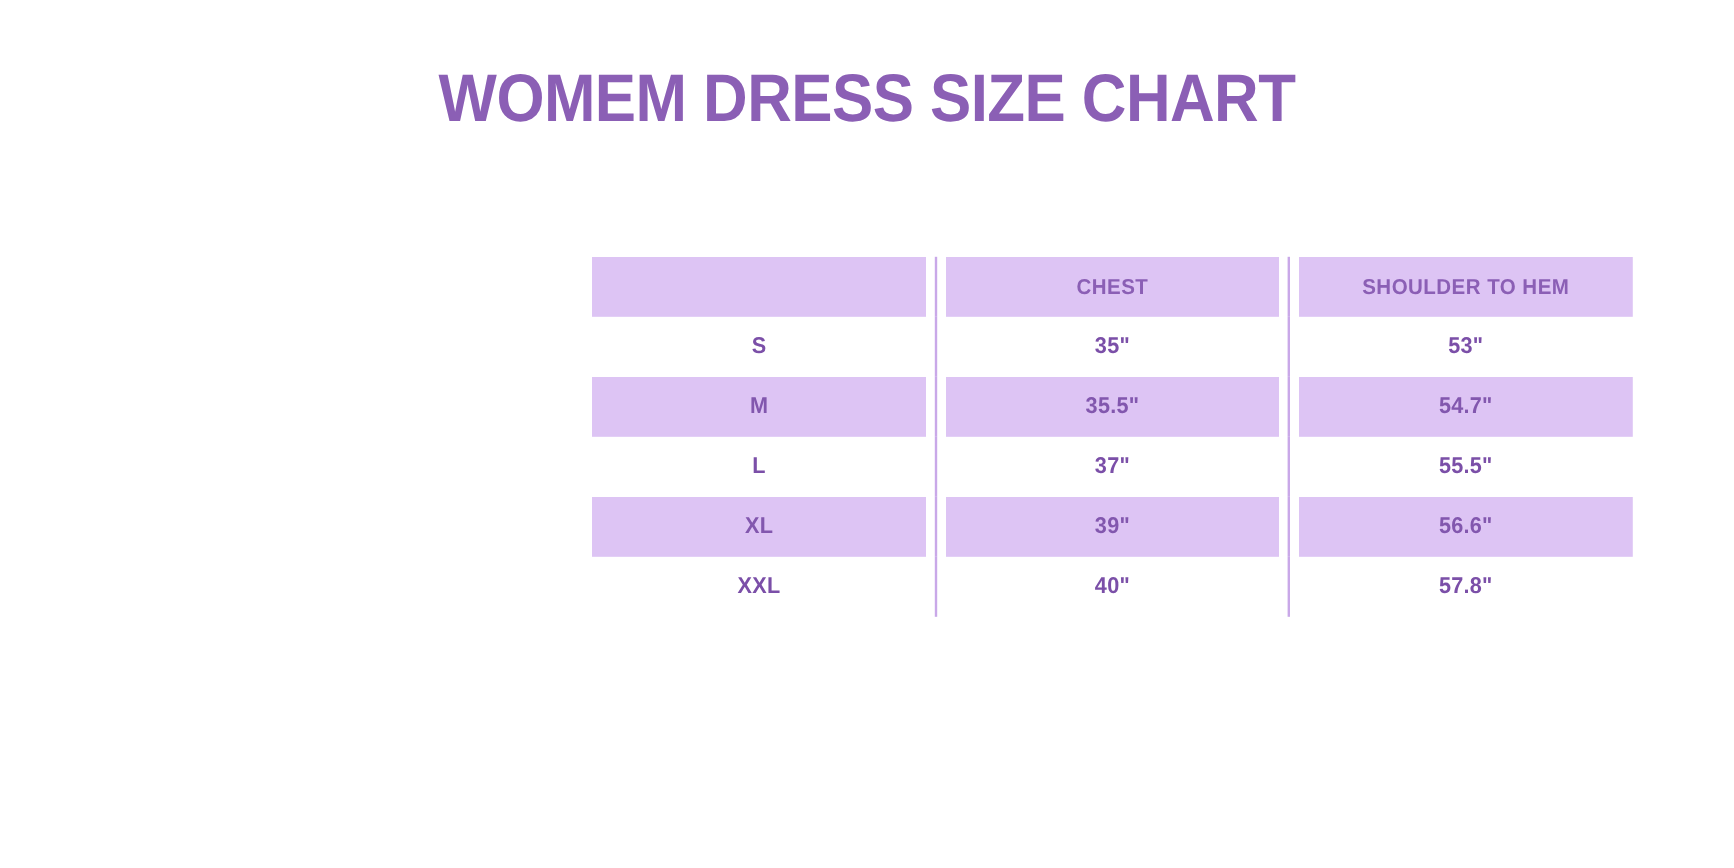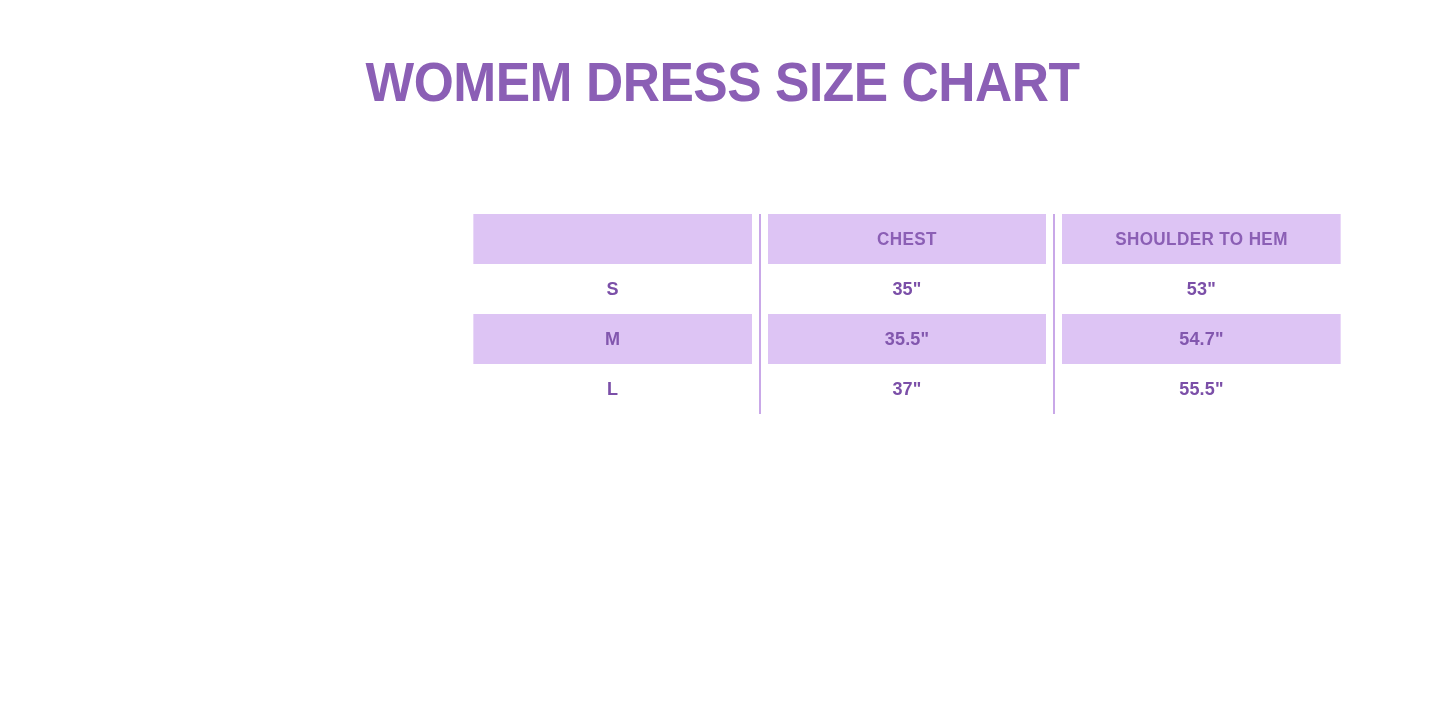--- a/index.html
+++ b/index.html
@@ -35,21 +35,21 @@
     color: #8b5fb5;
     line-height: 1;
     transform: scaleX(0.92);
     transform-origin: 50% 50%;
     white-space: nowrap;
   }
 
   
   .size-table-wrap {
     position: absolute;
-    left: 466px;
+    left: 486px;
     top: 214px;
     width: 882px;
   }
 
   table.size-table {
     border-collapse: collapse;
     width: 882px;
     table-layout: fixed;
   }
 
@@ -124,17 +124,27 @@
         <tr class="row-tint">
           <td>M</td>
           <td>35.5"</td>
           <td>54.7"</td>
         </tr>
         <tr class="row-light">
           <td>L</td>
           <td>37"</td>
           <td>55.5"</td>
         </tr>
+        <tr class="row-tint">
+          <td>XL</td>
+          <td>39"</td>
+          <td>56.6"</td>
+        </tr>
+        <tr class="row-light">
+          <td>XXL</td>
+          <td>40"</td>
+          <td>57.8"</td>
+        </tr>
       </tbody>
     </table>
   </div>
 
 </div>
 
 </body></html>

